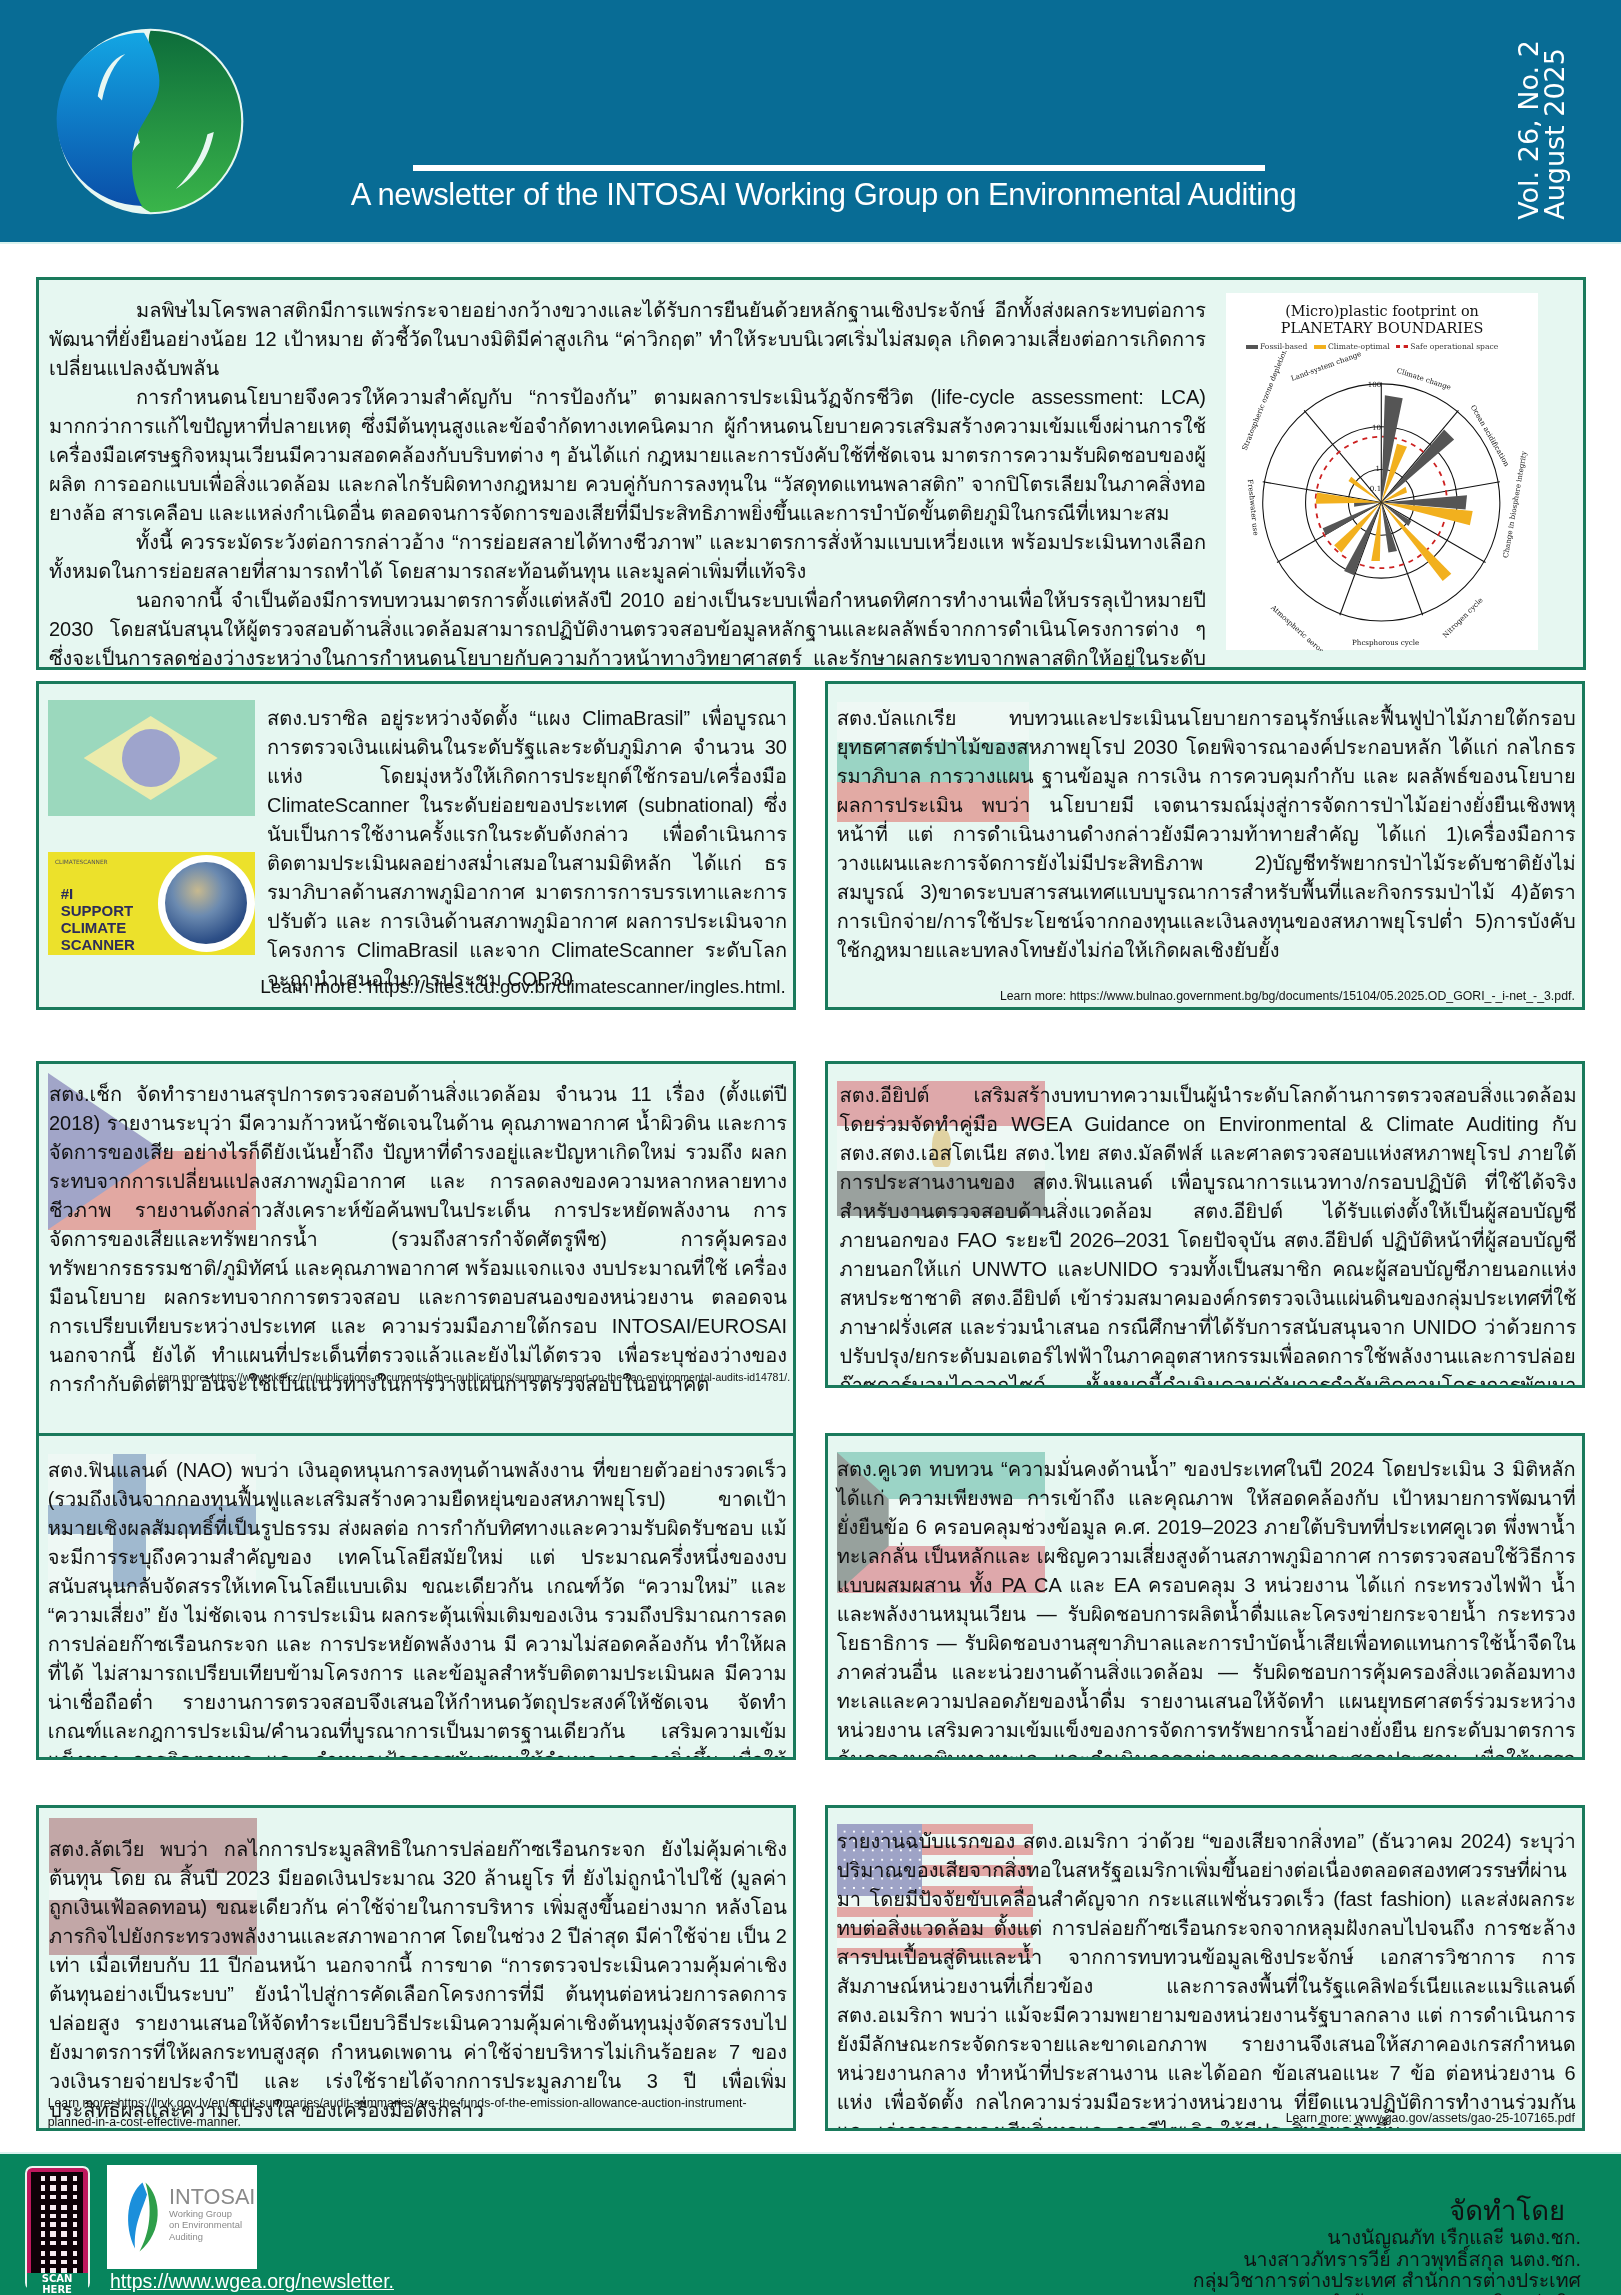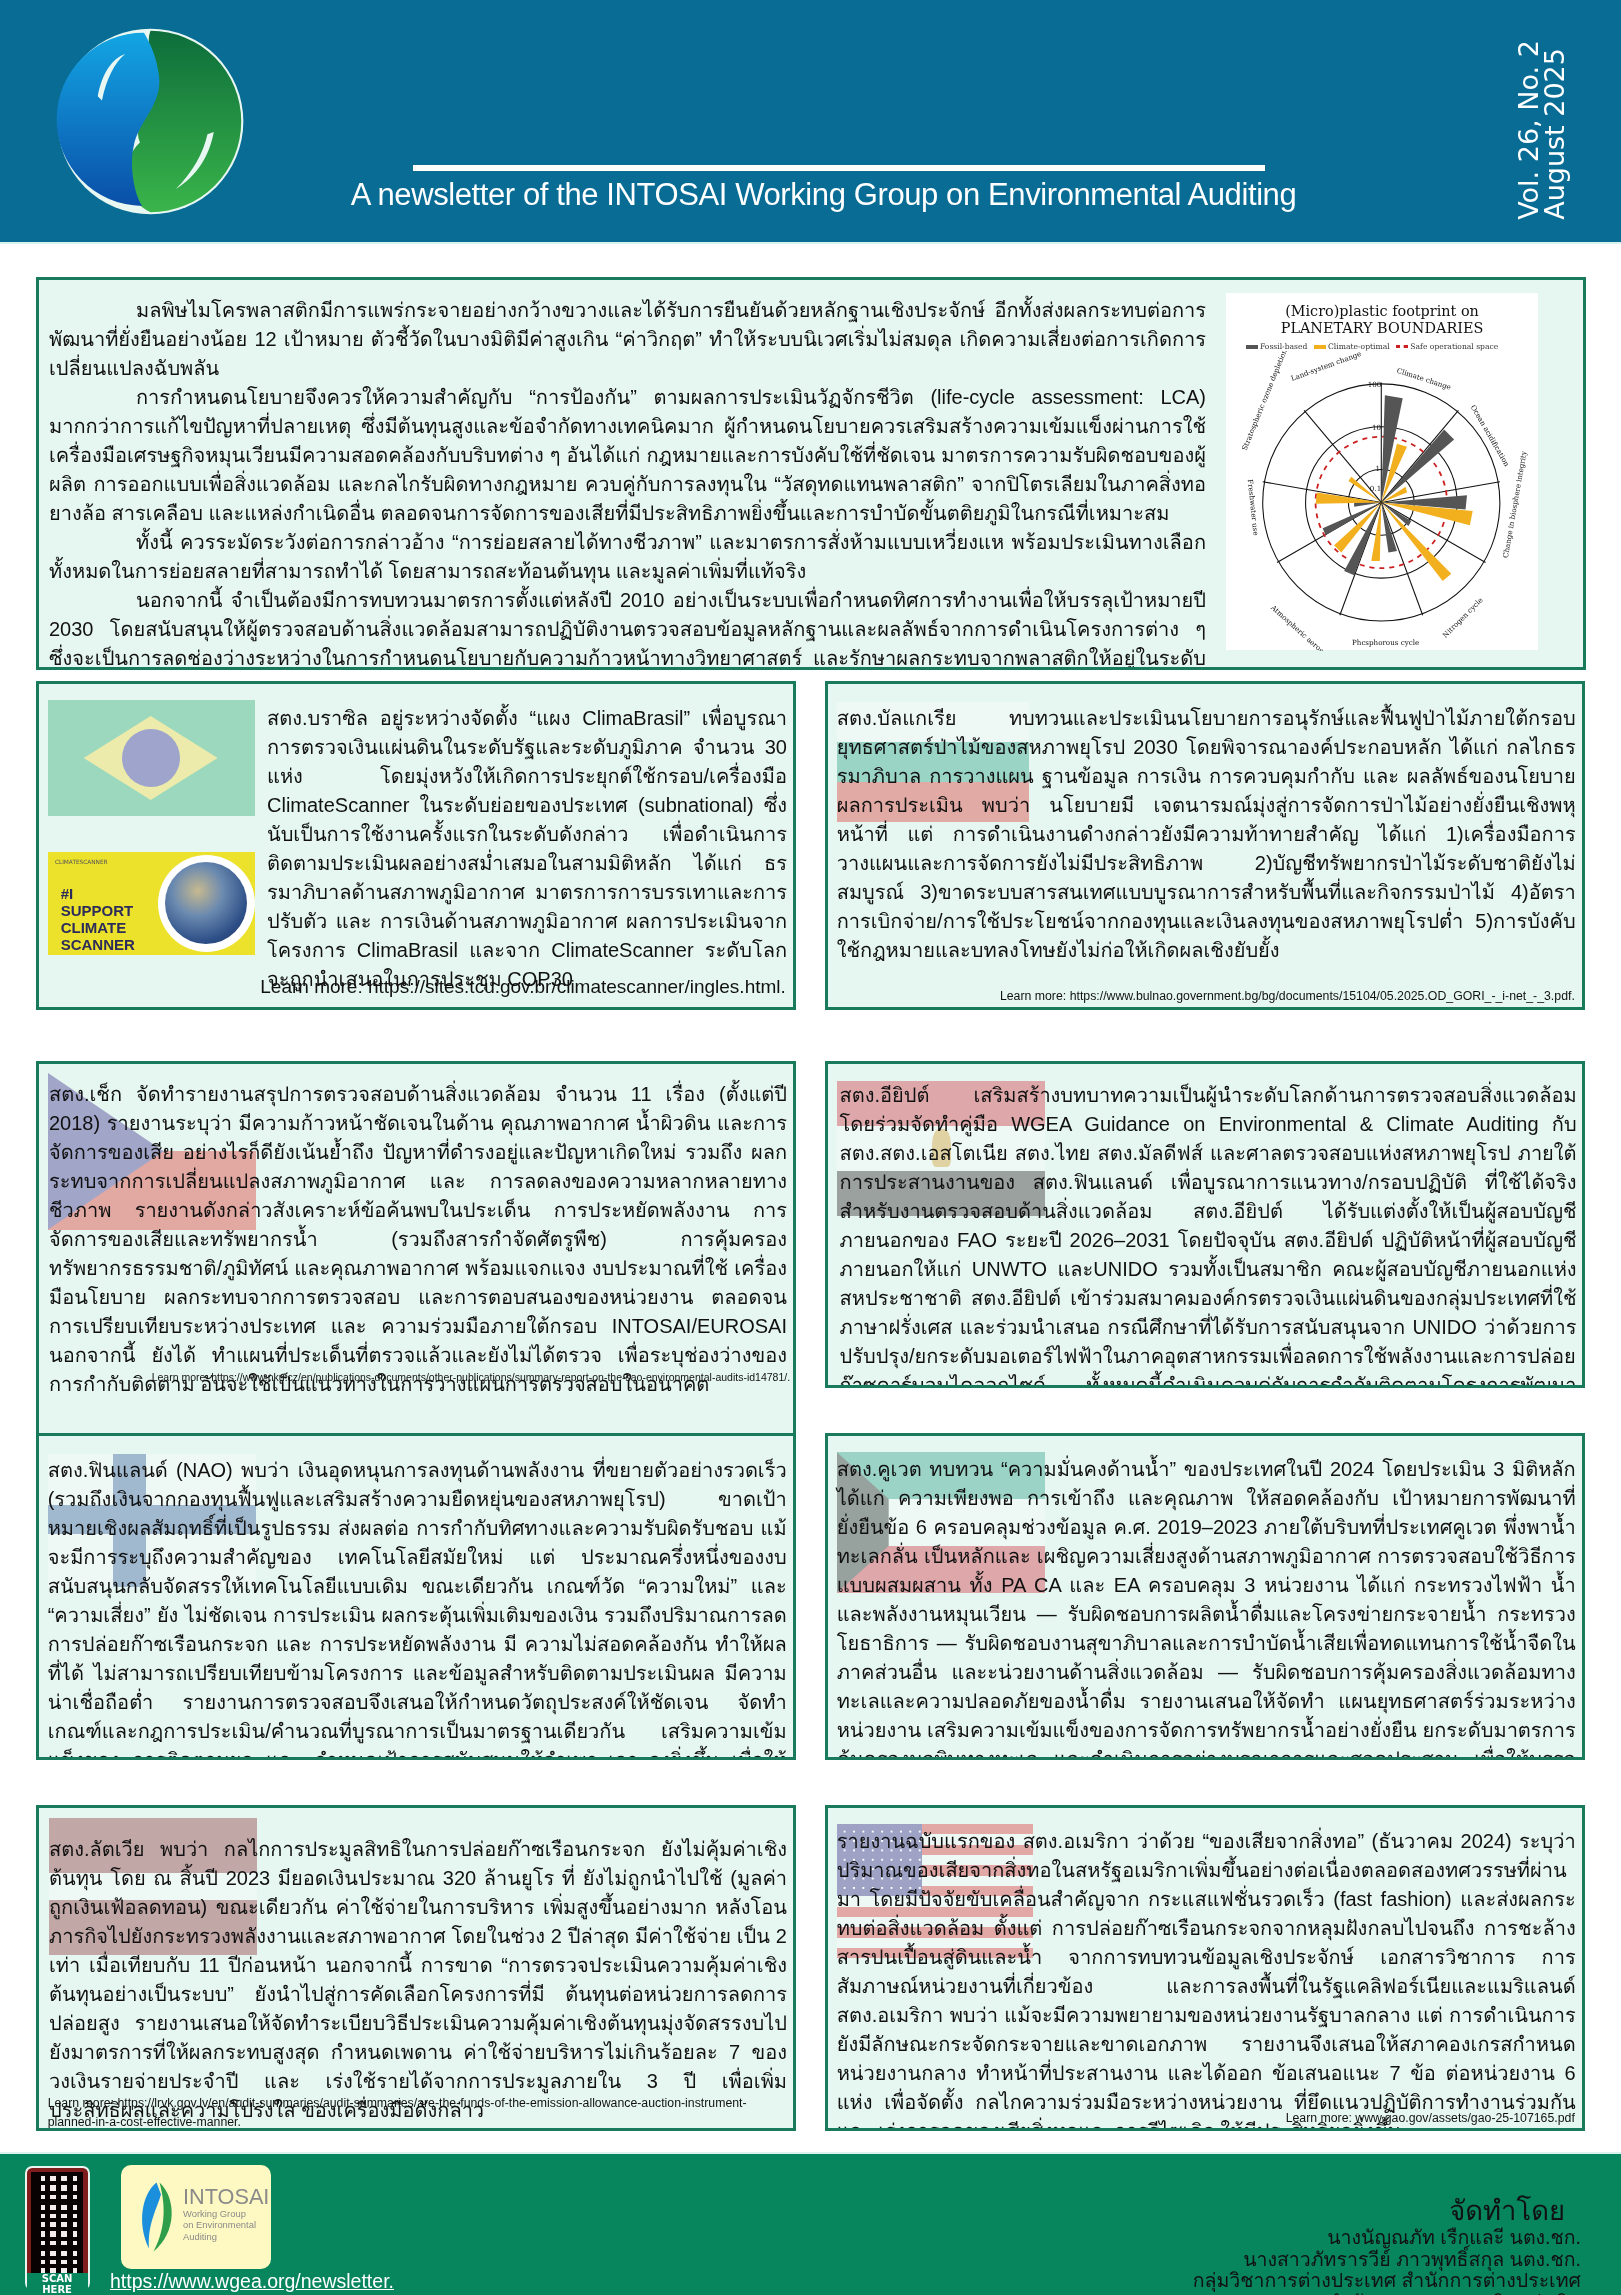--- a/index.html
+++ b/index.html
@@ -20,21 +20,21 @@
 
   
   .box { position: absolute; background: #e6f7f1; border: 3.6px solid #1a7a5c; overflow: hidden; }
   .p { font-family: "Liberation Sans", "DejaVu Sans", sans-serif; font-size: 20px; line-height: 29px; text-align: justify; color: #111; }
   .indent { text-indent: 87px; }
   .learn { font-family: "Liberation Sans", sans-serif; color: #111; }
 
   
   .footer { position: absolute; left: 0; top: 2152px; width: 1621px; height: 144px; background: #07855d; border-top: 2.9px solid #d9f2ee; }
   .qr-wrap { position: absolute; left: 24.6px; top: 11.6px; width: 66px; height: 124px; }
-  .logo2 { position: absolute; left: 121px; top: 10.8px; width: 150px; height: 104px; background: #fef9c3; border-radius: 10px; }
+  .logo2 { position: absolute; left: 107px; top: 10.8px; width: 150px; height: 104px; background: #ffffff; }
   .logo2-text { position: absolute; left: 62px; top: 20px; color: #8a8a8a; font-family: "Liberation Sans", sans-serif; }
   .newsletter-link { position: absolute; left: 110px; top: 116px; color: #fff; text-decoration: underline; font-family: "Liberation Sans", sans-serif; font-size: 19.5px; }
   .credits { position: absolute; right: 40px; top: 16px; text-align: right; color: #111; font-family: "Liberation Sans", sans-serif; }
   .credits .h { font-size: 27.4px; line-height: 33px; padding-right: 16px; margin-top: 24px; }
   .credits .l { font-size: 19.5px; line-height: 21.7px; }
 </style>
 </head>
 <body>
 
 <div class="header">
@@ -221,21 +221,21 @@
 
 <div class="box" style="left:825px; top:1805px; width:760px; height:326px;">
   <div style="position:absolute; left:8.7px; top:16px; width:196px; height:134px; background:repeating-linear-gradient(to bottom,#e2a8a6 0,#e2a8a6 10.3px,#eef8f4 10.3px,#eef8f4 20.7px);">
     <div style="position:absolute;left:0;top:0;width:85px;height:72px;background:#9ea3c6;background-image:radial-gradient(#fff 1px,transparent 1.2px);background-size:9.4px 9.4px;background-position:2.9px 2.9px;"></div>
   </div>
   <div class="p" style="position:absolute; left:8.7px; top:19px; width:739px;">รายงานฉบับแรกของ สตง.อเมริกา ว่าด้วย “ของเสียจากสิ่งทอ” (ธันวาคม 2024) ระบุว่า ปริมาณของเสียจากสิ่งทอในสหรัฐอเมริกาเพิ่มขึ้นอย่างต่อเนื่องตลอดสองทศวรรษที่ผ่านมา โดยมีปัจจัยขับเคลื่อนสำคัญจาก กระแสแฟชั่นรวดเร็ว (fast fashion) และส่งผลกระทบต่อสิ่งแวดล้อม ตั้งแต่ การปล่อยก๊าซเรือนกระจกจากหลุมฝังกลบไปจนถึง การชะล้างสารปนเปื้อนสู่ดินและน้ำ จากการทบทวนข้อมูลเชิงประจักษ์ เอกสารวิชาการ การสัมภาษณ์หน่วยงานที่เกี่ยวข้อง และการลงพื้นที่ในรัฐแคลิฟอร์เนียและแมริแลนด์ สตง.อเมริกา พบว่า แม้จะมีความพยายามของหน่วยงานรัฐบาลกลาง แต่ การดำเนินการยังมีลักษณะกระจัดกระจายและขาดเอกภาพ รายงานจึงเสนอให้สภาคองเกรสกำหนดหน่วยงานกลาง ทำหน้าที่ประสานงาน และได้ออก ข้อเสนอแนะ 7 ข้อ ต่อหน่วยงาน 6 แห่ง เพื่อจัดตั้ง กลไกความร่วมมือระหว่างหน่วยงาน ที่ยึดแนวปฏิบัติการทำงานร่วมกัน และ เร่งการลดของเสียสิ่งทอและการรีไซเคิล ให้มีประสิทธิผลยิ่งขึ้น</div>
   <div class="learn" style="position:absolute; right:7.2px; top:303px; font-size:12.3px;">Learn more: www.gao.gov/assets/gao-25-107165.pdf</div>
 </div>
 
 <div class="footer">
-  <div class="qr-wrap" style="left:24.6px; top:11.6px; width:65px; height:124px; border:2.2px solid #e9f5ef; border-radius:7.2px; background:#7f1d1d;">
+  <div class="qr-wrap" style="left:24.6px; top:11.6px; width:65px; height:124px; border:2.2px solid #e9f5ef; border-radius:7.2px; background:#be185d;">
     <div style="position:absolute; left:4.3px; top:4.3px; width:52px; height:101px; background:#fff;
       background-image:
         linear-gradient(90deg,#000 0 10px,transparent 10px 14.4px,#000 14.4px 19px,transparent 19px 24.6px,#000 24.6px 30px,transparent 30px 36px,#000 36px 42px,transparent 42px 46px,#000 46px 52px),
         linear-gradient(#000 0 4.3px,transparent 4.3px 8.7px,#000 8.7px 13px,transparent 13px 19px,#000 19px 23px,transparent 23px 27.4px,#000 27.4px 33px,transparent 33px 38px,#000 38px 42px,transparent 42px);
       background-size:52px 101px, 52px 46px; background-blend-mode:multiply; opacity:0.92;"></div>
     <div style="position:absolute; left:0; bottom:-7.2px; width:100%; text-align:center; color:#fff; font-weight:bold; font-size:10px; background:#07855d;">SCAN HERE</div>
   </div>
   <div class="logo2">
     <svg viewBox="0 0 60 100" style="position:absolute;left:13px;top:7.2px;width:45px;height:90px;">
       <path d="M30 4 C10 20 4 60 20 92 C18 60 30 40 36 20 Z" fill="#1b8fdb"></path>

